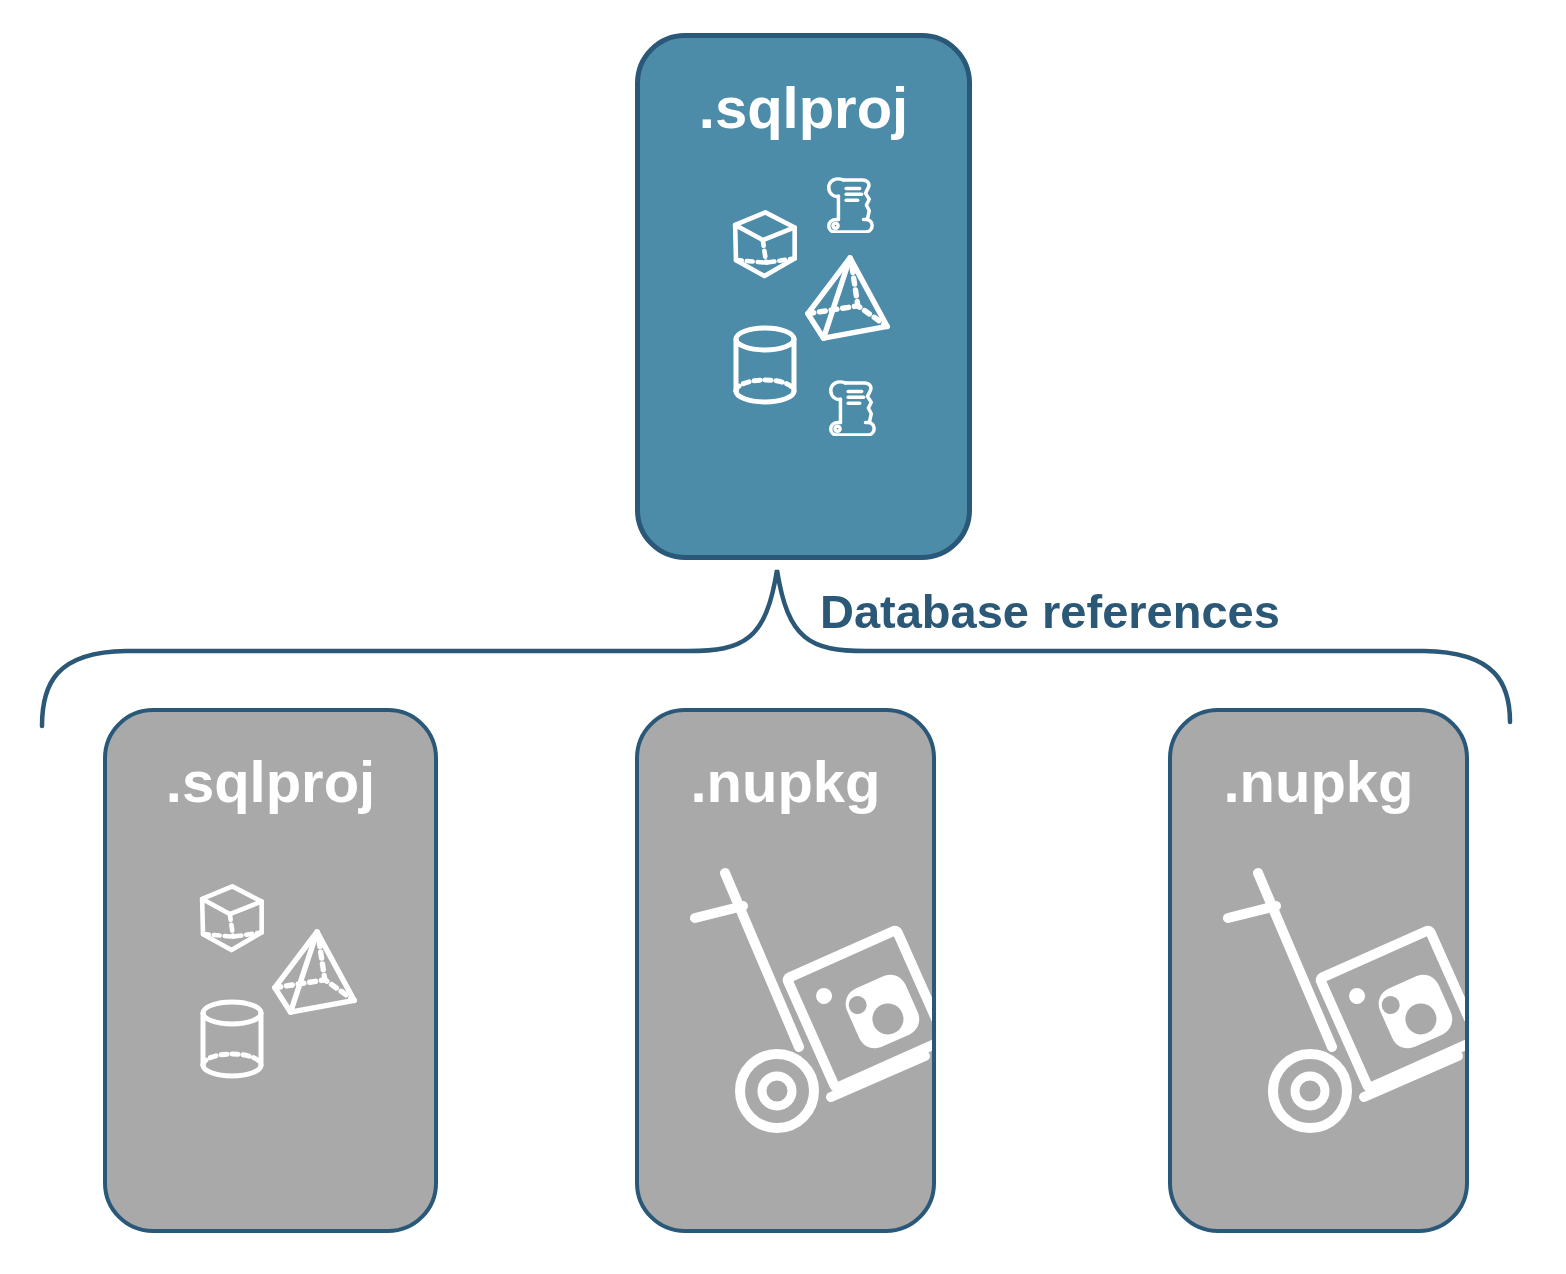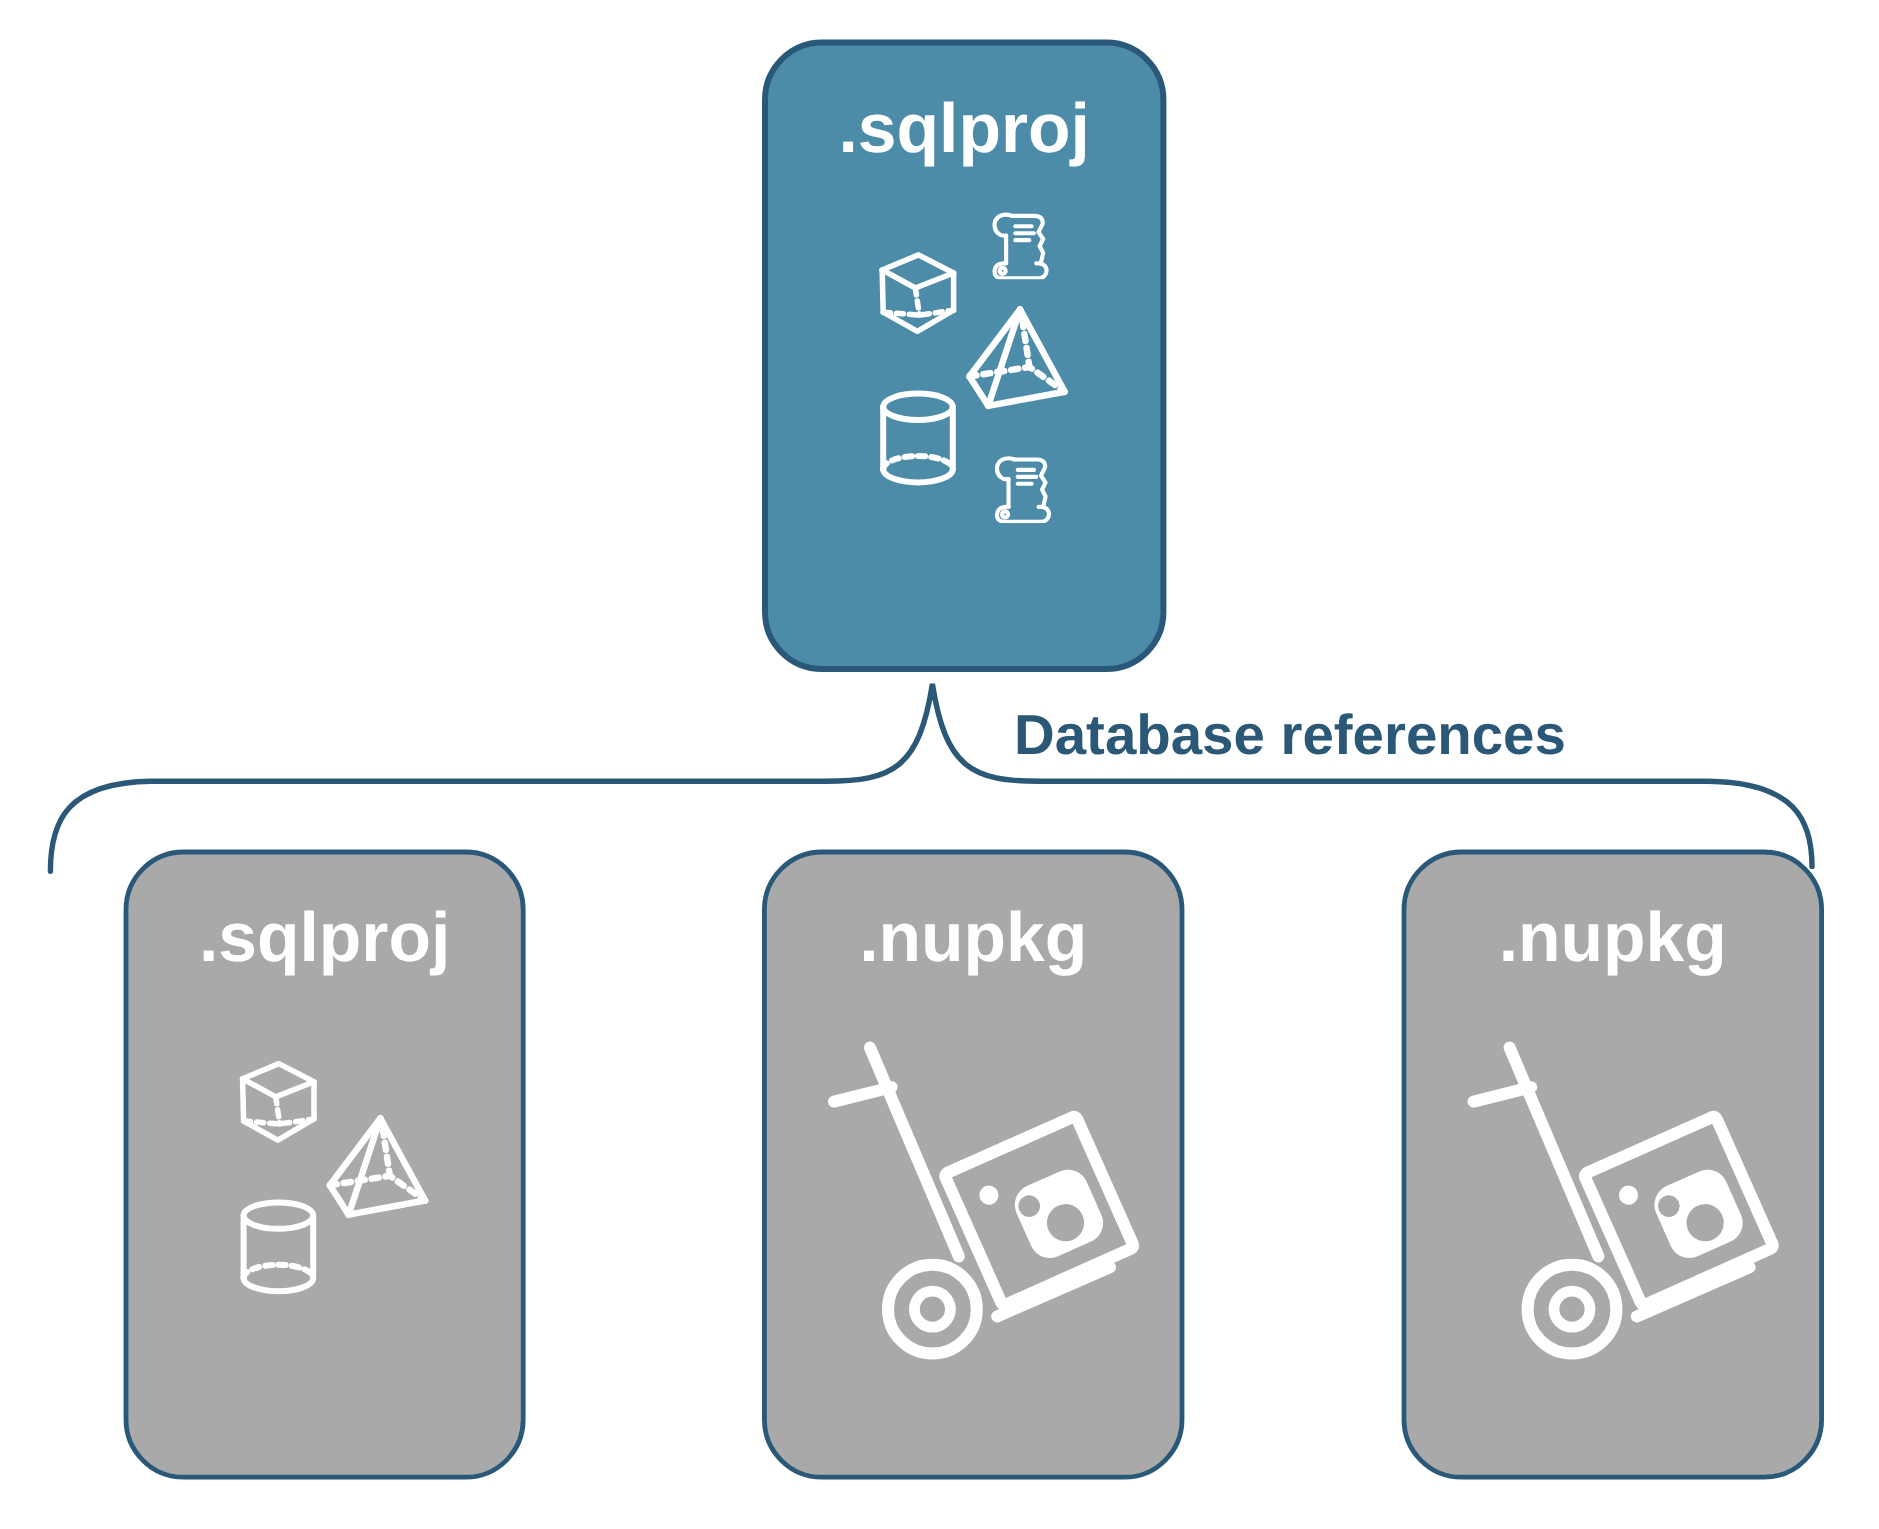--- a/index.html
+++ b/index.html
@@ -19,39 +19,39 @@
     margin-left: 25px;
   }
   .box.parent {
     left: 610px; top: 33px;
     width: 337px; height: 527px;
     background: #4D8CA8;
     border: 5px solid #2A5878;
   }
   .box.child {
     top: 708px;
-    width: 352px; height: 525px;
+    width: 301px; height: 525px;
     background: #A9A9A9;
     border: 4px solid #2A5878;
   }
   .box.child.c1 { left: 78px; width: 335px; }
   .box.child.c2 { left: 610px; }
   .box.child.c3 { left: 1143px; }
   .box-title {
     margin-top: 36px;
     text-align: center;
     font-size: 58px;
     font-weight: 700;
     color: #ffffff;
     letter-spacing: 0px;
   }
   .icon { position: absolute; }
   .connector-label {
     position: absolute;
-    left: 845px; top: 584px;
+    left: 820px; top: 584px;
     font-size: 47px;
     font-weight: 700;
     color: #2B5877;
     white-space: nowrap;
   }
   .brace-svg {
     position: absolute;
     left: 0; top: 0;
     width: 1566px; height: 1274px;
     pointer-events: none;

